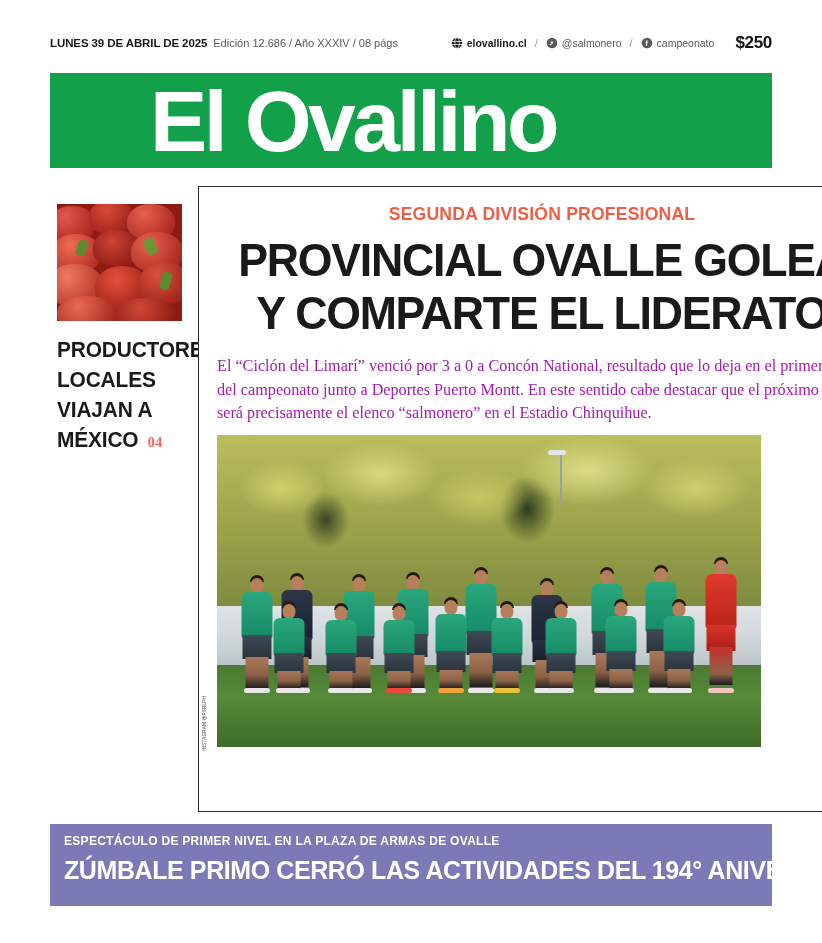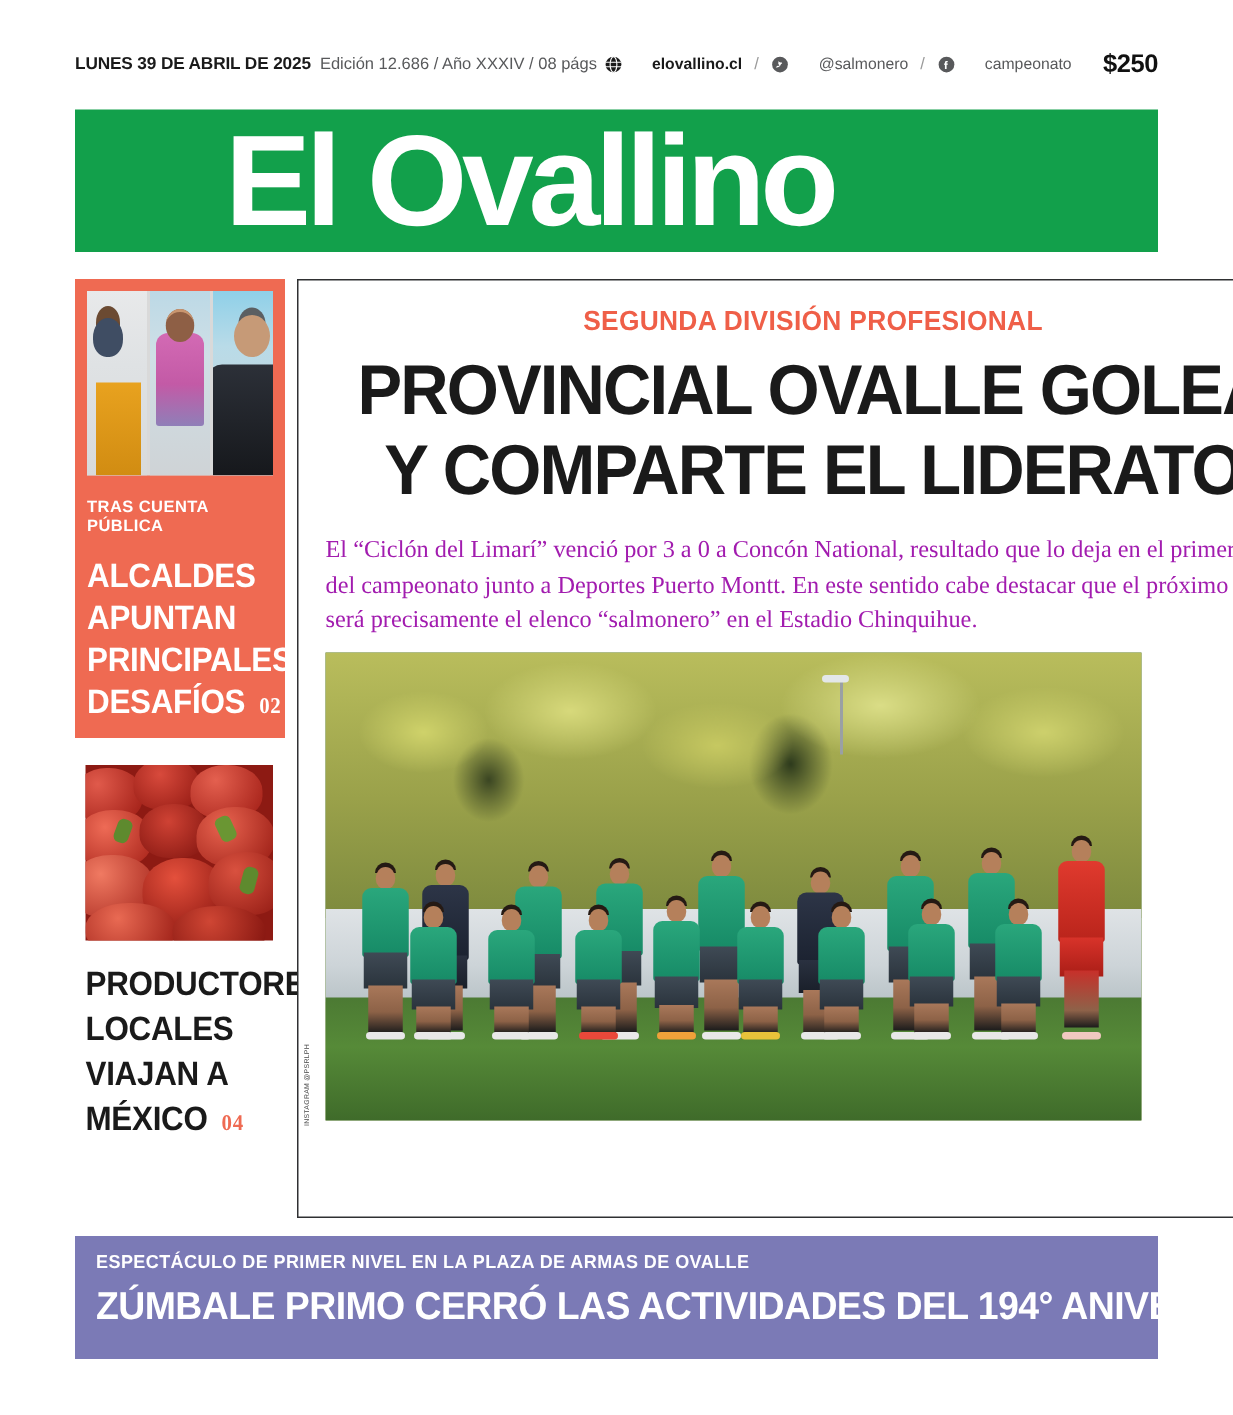--- a/index.html
+++ b/index.html
@@ -57,21 +57,21 @@
   }
   .topbar-right {
     display: flex;
     align-items: center;
     gap: 7px;
     white-space: nowrap;
   }
   .soc {
     display: flex;
     align-items: center;
-    gap: 20px;
+    gap: 4px;
   }
   .soc-label-strong {
     font-size: 10.5px;
     font-weight: bold;
     color: #1a1a1a;
   }
   .soc-label {
     font-size: 10.5px;
     color: #58595b;
   }
@@ -501,31 +501,20 @@
       <span class="price">$250</span>
     </div>
   </div>
 
   <div class="masthead">
     <div class="masthead-title">El Ovallino</div>
   </div>
 
   <div class="sidebar">
 
-    <div class="promo-red">
-      <div class="promo-red-photos">
-        <div class="ph ph1"></div>
-        <div class="ph ph2"></div>
-        <div class="ph ph3"></div>
-      </div>
-      <div class="kicker-red">TRAS CUENTA PÚBLICA</div>
-      <div class="promo-red-head">
-        <span>ALCALDES APUNTAN PRINCIPALES DESAFÍOS</span><span class="pagenum-white">02</span>
-      </div>
-    </div>
 
     <div class="promo-white">
       <div class="peppers">
         <div class="pep" style="left:-8px;top:2px;width:46px;height:36px;background:radial-gradient(circle at 35% 30%,#e05a4b,#9c1a12);"></div>
         <div class="pep" style="left:32px;top:-4px;width:44px;height:34px;background:radial-gradient(circle at 40% 30%,#d84a3c,#8e160f);"></div>
         <div class="pep" style="left:70px;top:0px;width:48px;height:36px;background:radial-gradient(circle at 35% 28%,#e4604f,#a01c14);"></div>
         <div class="pep" style="left:-6px;top:30px;width:50px;height:38px;background:radial-gradient(circle at 38% 30%,#ee6b56,#a52017);"></div>
         <div class="pep" style="left:36px;top:26px;width:46px;height:36px;background:radial-gradient(circle at 42% 32%,#cf4234,#7d120d);"></div>
         <div class="pep" style="left:74px;top:28px;width:52px;height:40px;background:radial-gradient(circle at 34% 30%,#e8634f,#971a12);"></div>
         <div class="pep" style="left:-10px;top:60px;width:56px;height:42px;background:radial-gradient(circle at 36% 30%,#f07a62,#a3231a);"></div>

